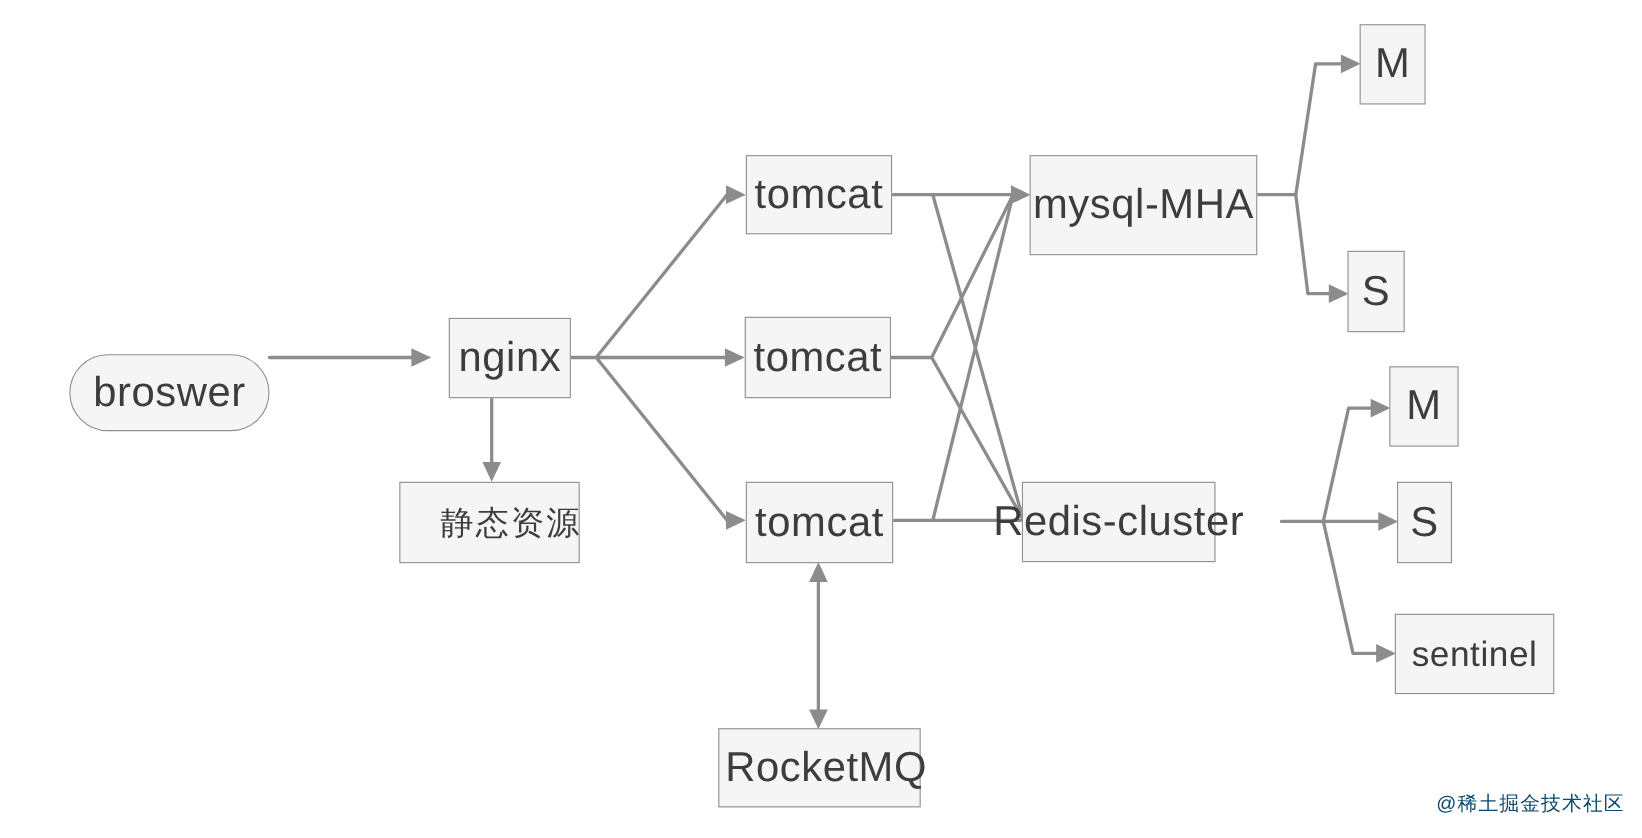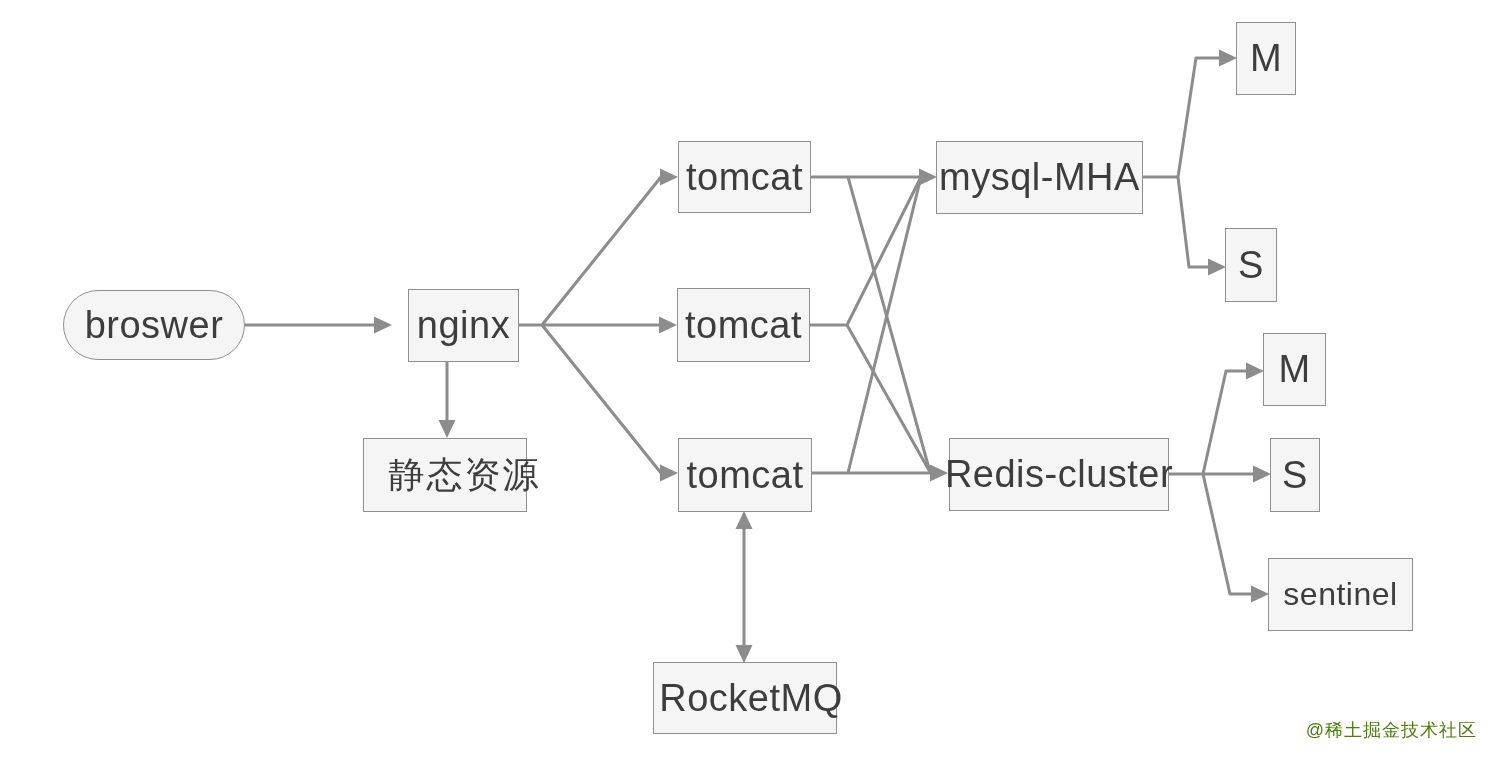--- a/index.html
+++ b/index.html
@@ -15,27 +15,27 @@
     position:absolute;
     box-sizing:border-box;
     background:#f5f5f6;
     border:1.5px solid #8f8f8f;
     color:#3d3d3d;
     display:flex;align-items:center;justify-content:center;
     font-size:38px;
     letter-spacing:0.5px;
     white-space:nowrap;
   }
-  .stadium{border-radius:36px;}
+  .stadium{border-radius:36px;margin-top:32px;}
   .small{font-size:38px;}
   .watermark{
     position:absolute;
     right:16px;top:718px;
     font-size:18px;
-    color:#4d7c0f;
+    color:#0c4a6e;
     letter-spacing:1px;
   }
 </style>
 </head>
 <body>
 
 <div id="stage">
 
   <svg id="wires" width="1493" height="762" viewBox="0 0 1493 762">
     <g stroke="#8c8c8c" stroke-width="3" fill="none" stroke-linecap="round" stroke-linejoin="round">
@@ -73,35 +73,35 @@
       <polygon points="1269,594 1251,585.5 1251,602.5"></polygon>
       <polygon points="744,511 735.5,529 752.5,529"></polygon>
       <polygon points="744,663 735.5,645 752.5,645"></polygon>
     </g>
   </svg>
 
   <div class="node stadium" style="left:63px;top:290px;width:182px;height:70px;">broswer</div>
 
   <div class="node" style="left:392px;top:289px;width:111px;height:73px;margin-left:16px;">nginx</div>
 
-  <div class="node" style="left:363px;top:438px;width:164px;height:74px;font-size:36px;letter-spacing:2px;padding-left:39px;">静态资源</div>
+  <div class="node" style="left:363px;top:438px;width:164px;height:74px;font-size:30px;letter-spacing:2px;padding-left:39px;">静态资源</div>
 
   <div class="node" style="left:678px;top:141px;width:133px;height:72px;">tomcat</div>
 
   <div class="node" style="left:677px;top:288px;width:133px;height:74px;">tomcat</div>
 
   <div class="node" style="left:678px;top:438px;width:134px;height:74px;">tomcat</div>
 
-  <div class="node" style="left:936px;top:141px;width:207px;height:73px;">mysql-MHA</div>
+  <div class="node" style="left:936px;top:141px;width:207px;height:91px;">mysql-MHA</div>
 
   <div class="node small" style="left:1236px;top:22px;width:60px;height:73px;">M</div>
 
   <div class="node small" style="left:1225px;top:228px;width:52px;height:74px;">S</div>
 
-  <div class="node" style="left:949px;top:438px;width:220px;height:73px;">Redis-cluster</div>
+  <div class="node" style="left:929px;top:438px;width:176px;height:73px;">Redis-cluster</div>
 
   <div class="node small" style="left:1263px;top:333px;width:63px;height:73px;">M</div>
 
   <div class="node small" style="left:1270px;top:438px;width:50px;height:74px;">S</div>
 
   <div class="node" style="left:1268px;top:558px;width:145px;height:73px;font-size:32px;">sentinel</div>
 
   <div class="node" style="left:653px;top:662px;width:184px;height:72px;padding-left:12px;">RocketMQ</div>
 
   <div class="watermark">@稀土掘金技术社区</div>

